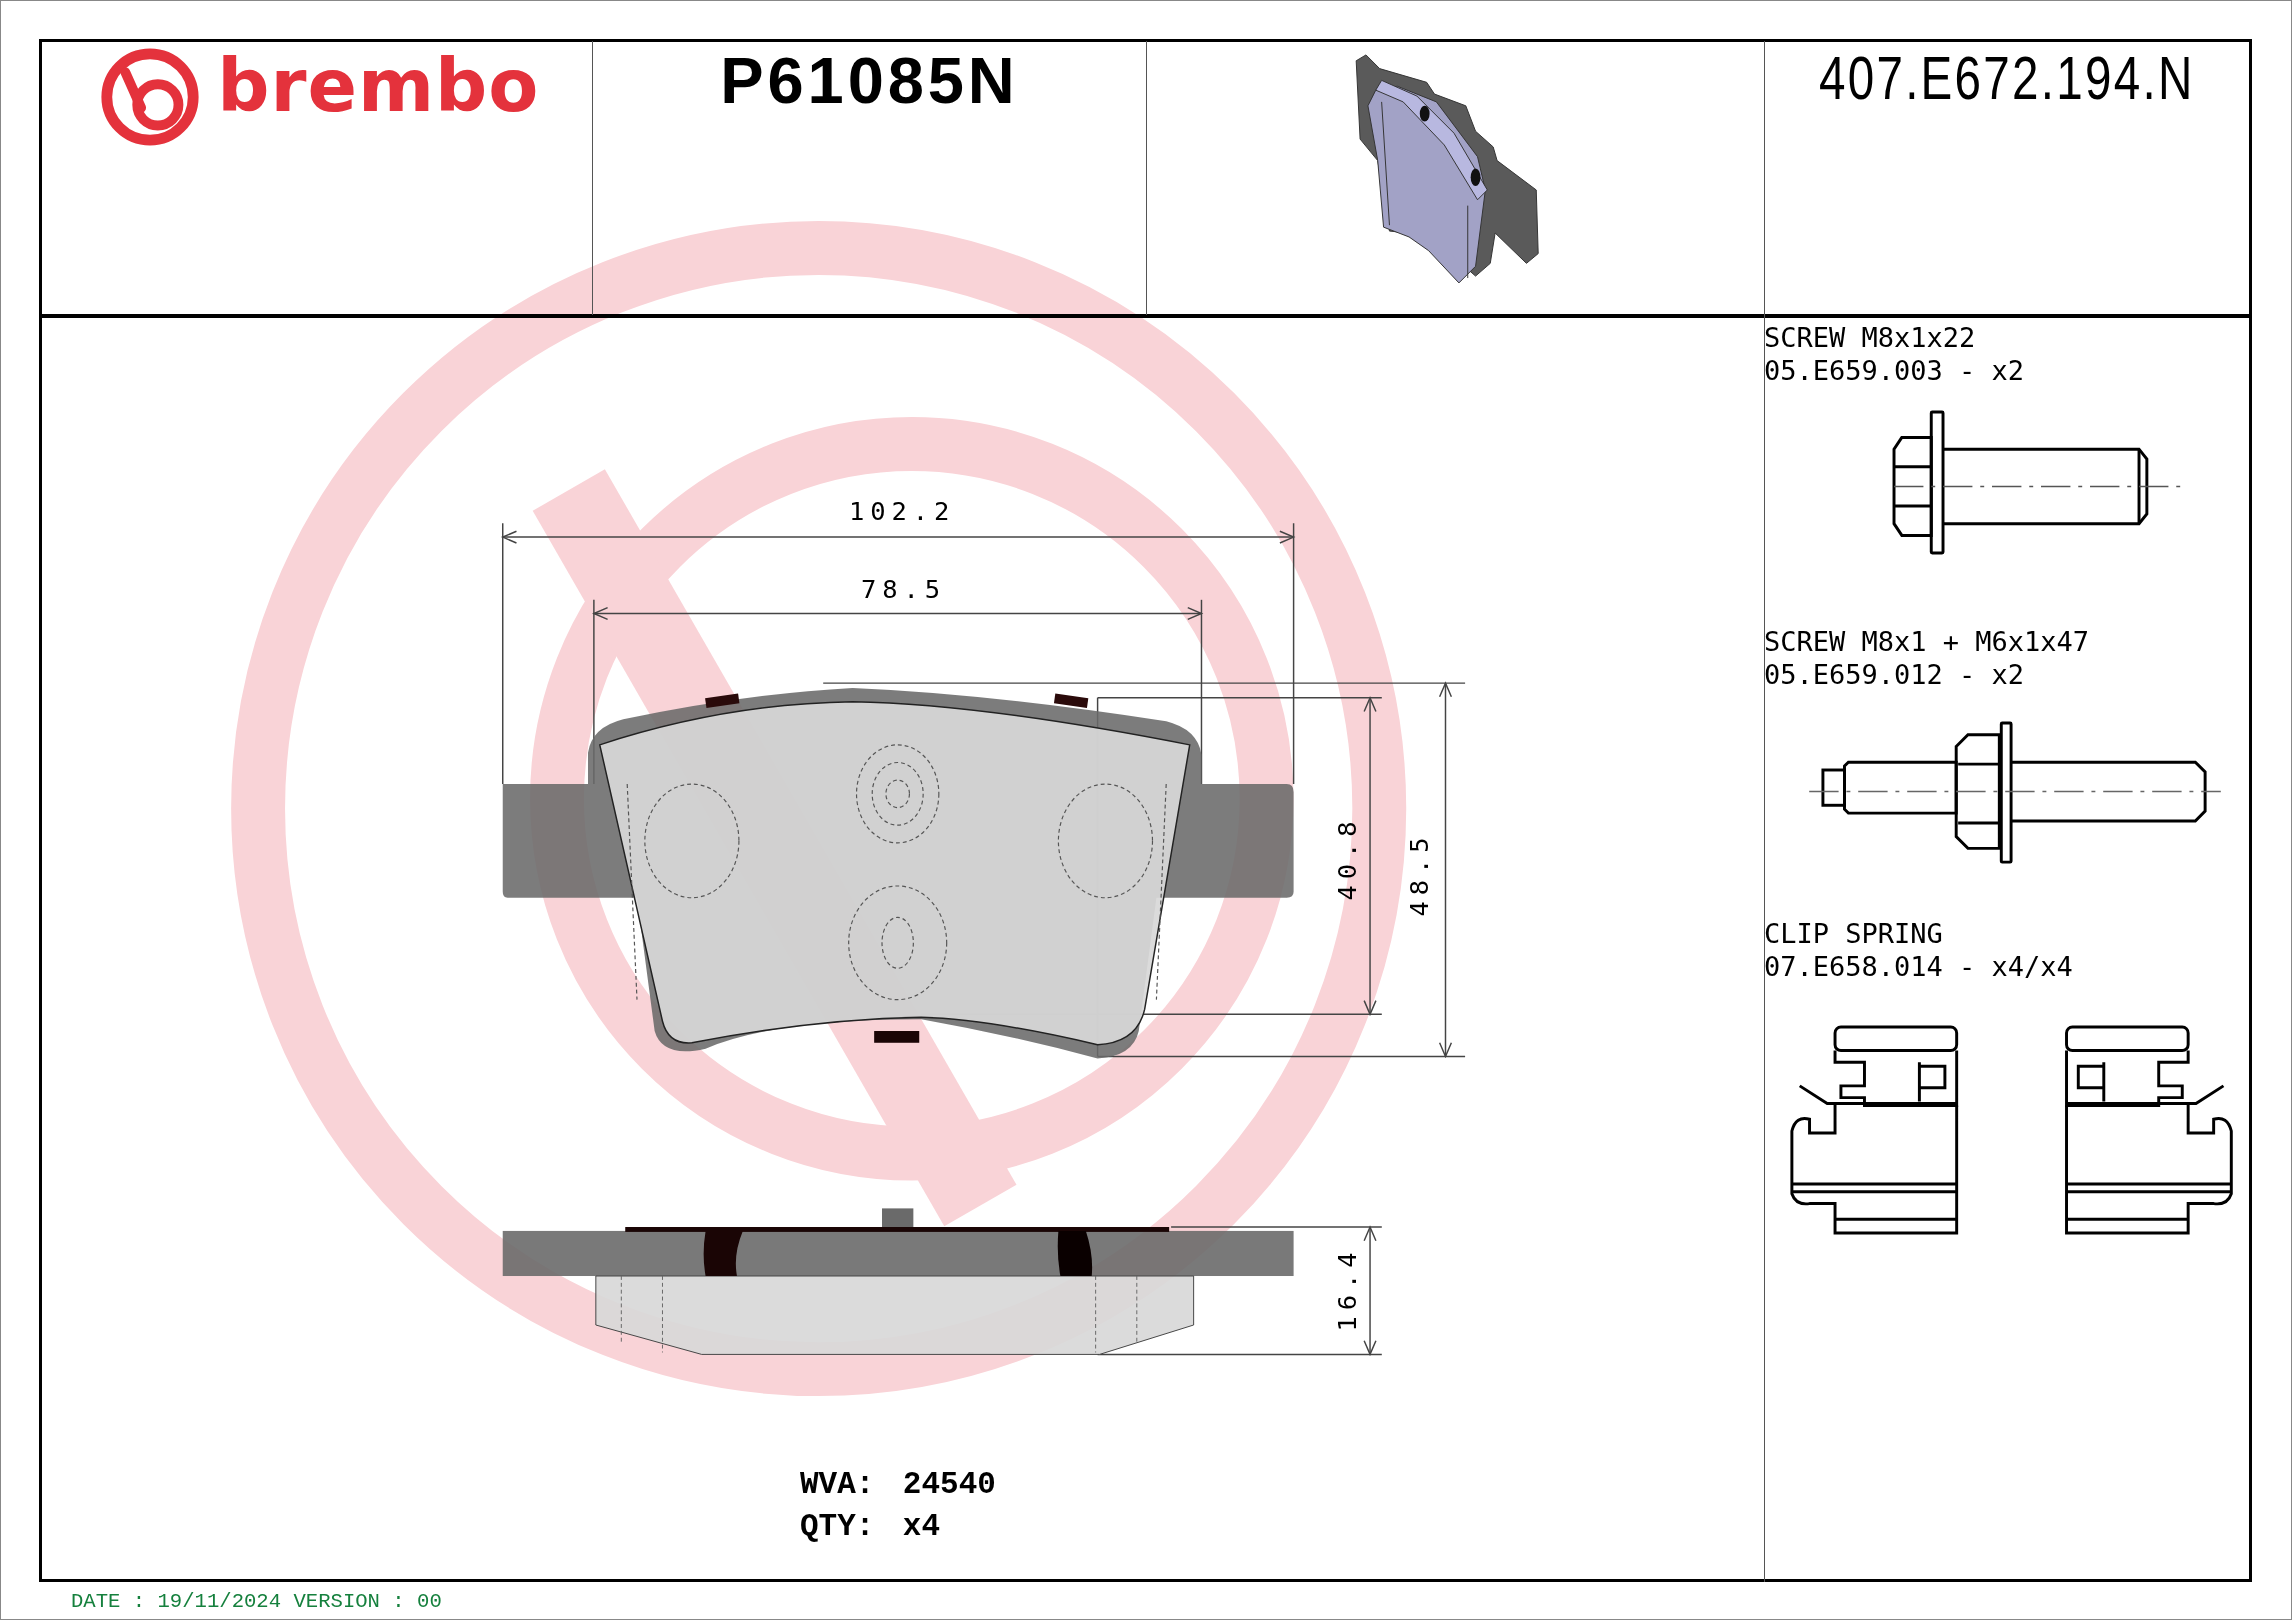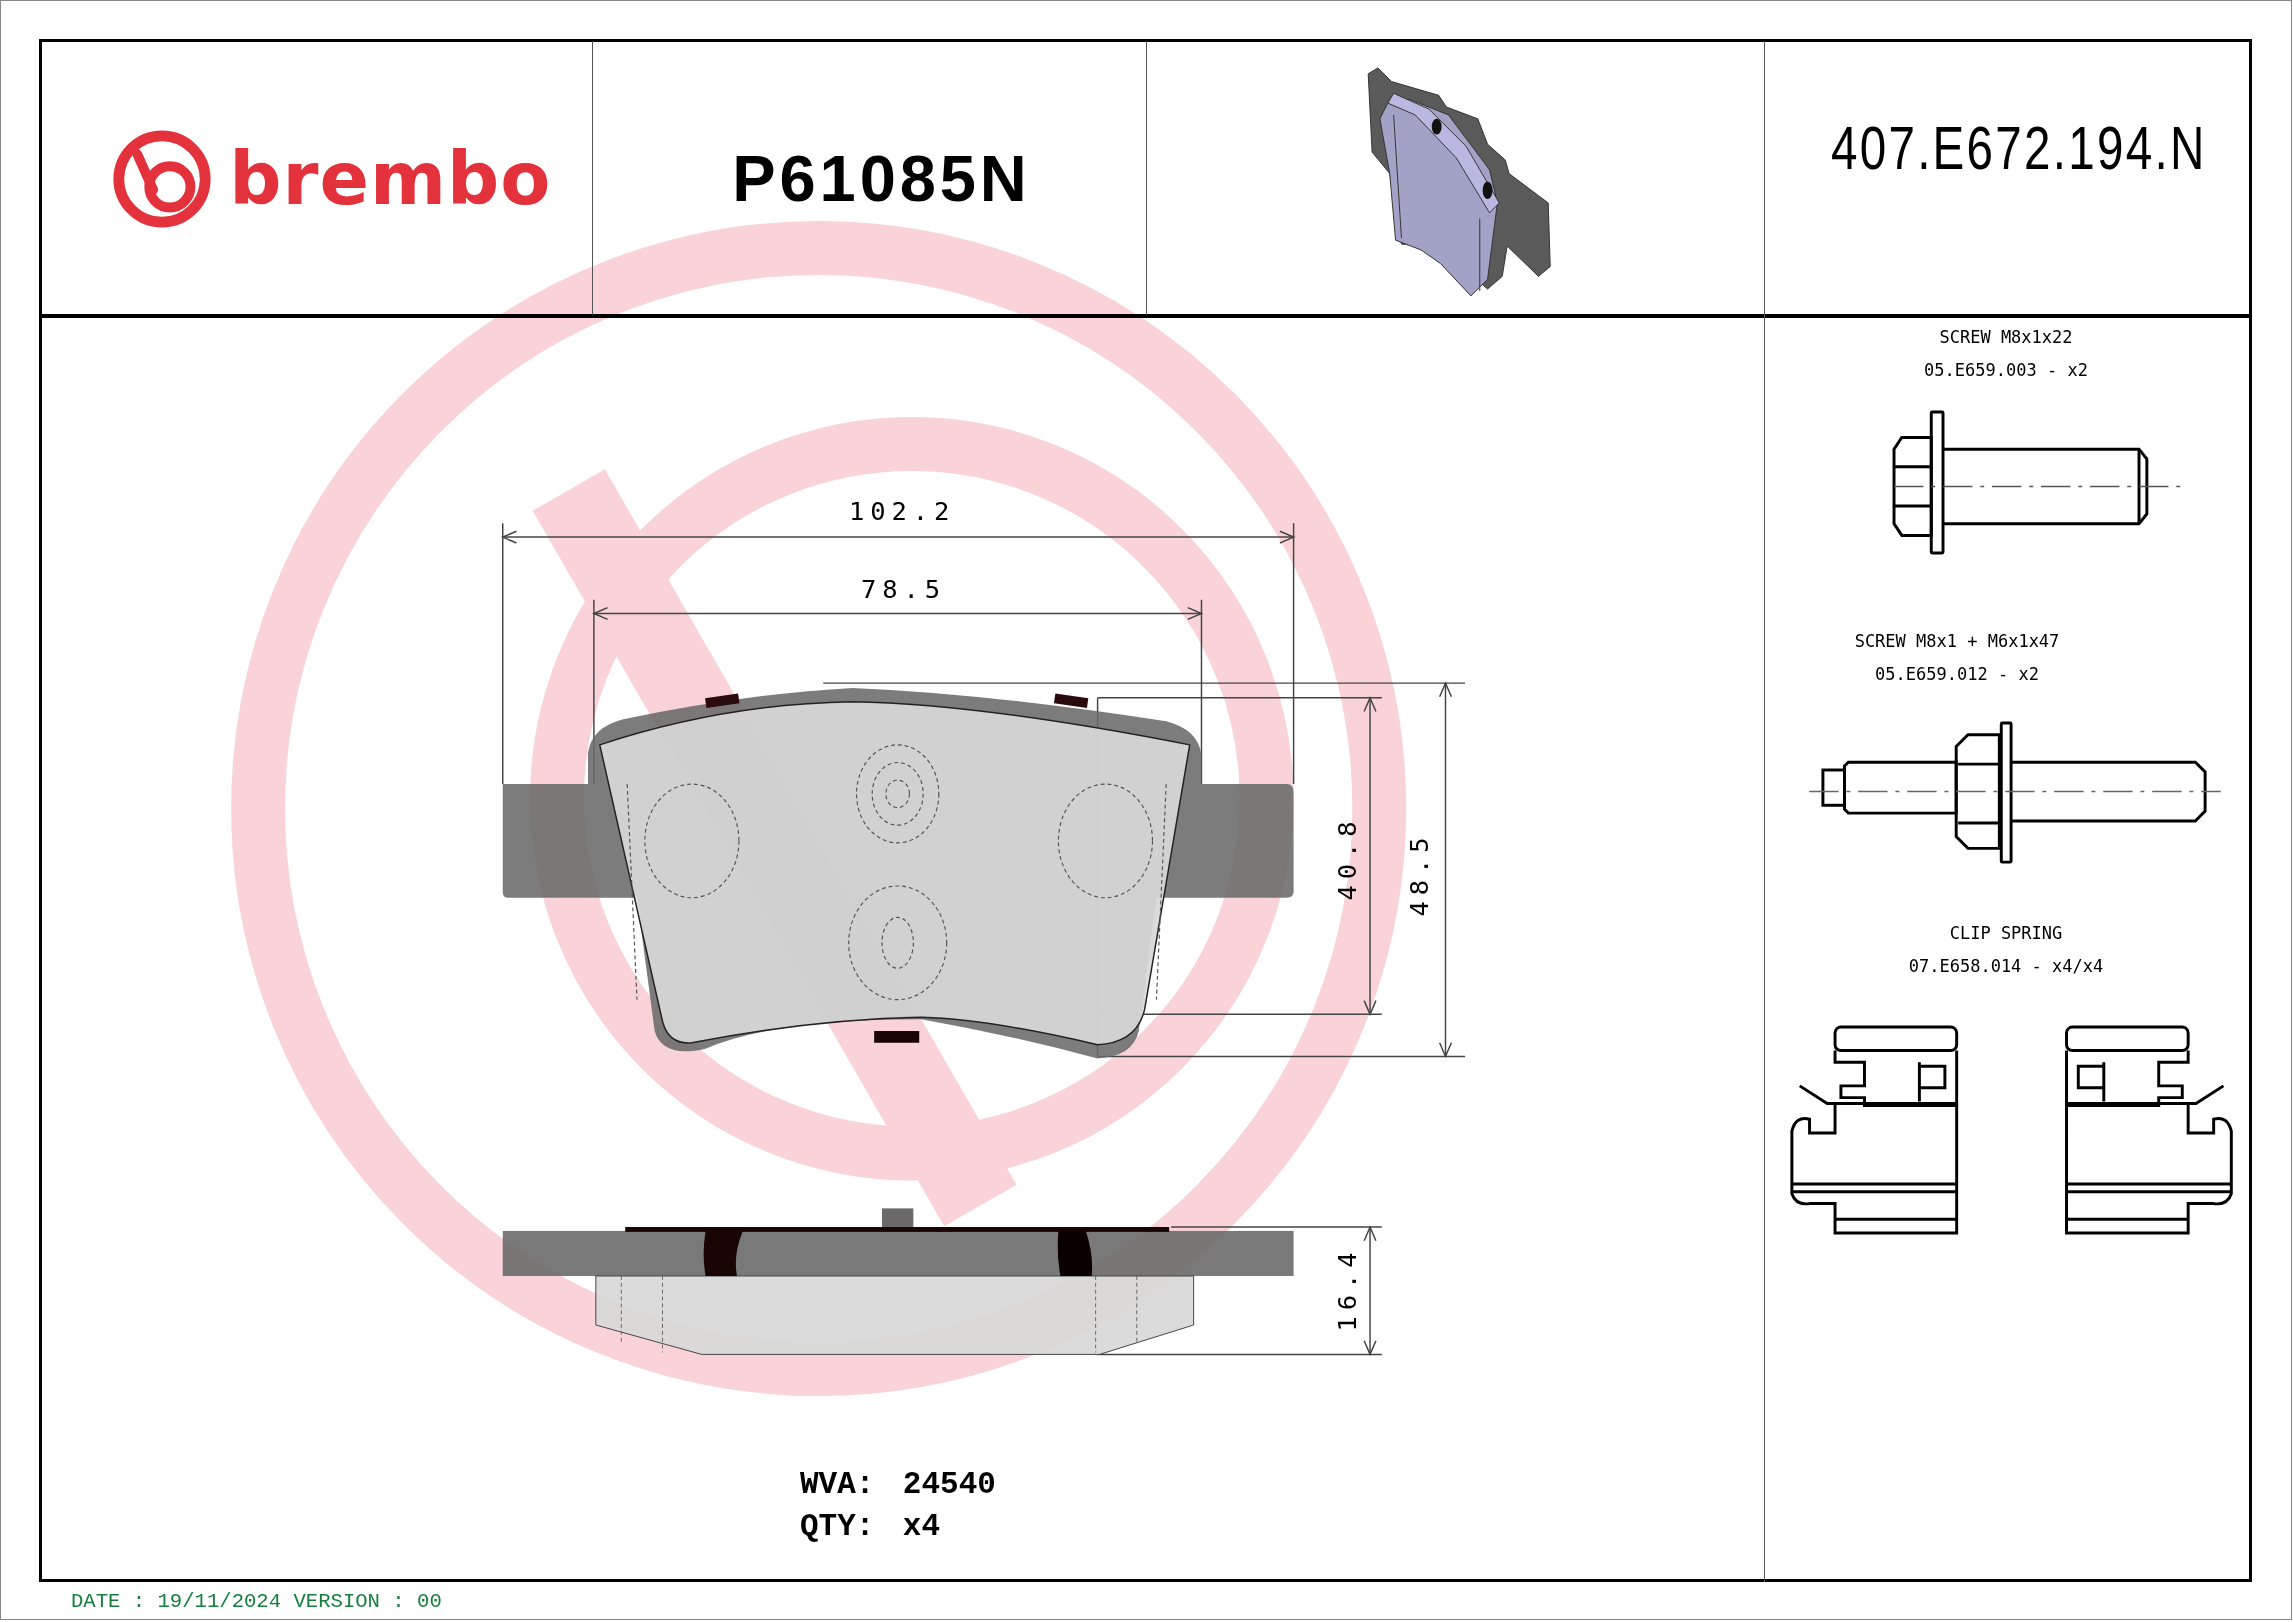--- a/index.html
+++ b/index.html
@@ -1,24 +1,24 @@
 <!DOCTYPE html>
 <html><head>
 <meta charset="utf-8">
 <style>
   html, body { margin:0; padding:0; background:#ffffff; }
   body { width:2294px; height:1622px; position:relative; overflow:hidden; font-family:"Liberation Sans", sans-serif; }
   .page-border { position:absolute; left:0; top:0; width:2292px; height:1620px; border:1px solid #888; box-sizing:border-box; }
   .frame { position:absolute; left:39px; top:39px; width:2213px; height:1543px; border:3.9px solid #000; box-sizing:border-box; }
   .hline { position:absolute; background:#000; }
   .vline { position:absolute; background:#555; width:1px; }
-  .cell { position:absolute; display:flex; align-items:center; justify-content:center;padding-left:12px; }
+  .cell { position:absolute; display:flex; align-items:flex-start; justify-content:center; }
   .part-code { font-family:"Liberation Sans", sans-serif; font-weight:bold; font-size:65px; letter-spacing:3.9px; color:#000; }
   .ref-code { font-family:"Liberation Sans", sans-serif; font-size:61px; letter-spacing:2.9px; color:#000; transform:scaleX(0.78); transform-origin:center; white-space:nowrap; }
-  .acc-text { position:absolute; width:490px; text-align:center; font-family:"DejaVu Sans Mono", monospace; font-size:17px; line-height:33px; color:#000; }
+  .acc-text { position:absolute; width:490px; font-family:"DejaVu Sans Mono", monospace; font-size:27px; line-height:33px; color:#000; }
   .dim-label { position:absolute; font-family:"DejaVu Sans Mono", monospace; font-size:25.5px; color:#000; letter-spacing:5.9px; }
   .footer-info { position:absolute; font-family:"Liberation Mono", monospace; font-weight:bold; font-size:31px; color:#000; line-height:41px; }
   .date-line { position:absolute; left:71px; top:1590px; font-family:"Liberation Mono", monospace; font-size:20.6px; color:#15803d; }
   svg { position:absolute; overflow:visible; }
 </style>
 </head>
 <body>
 
 <div class="page-border"></div>
 

